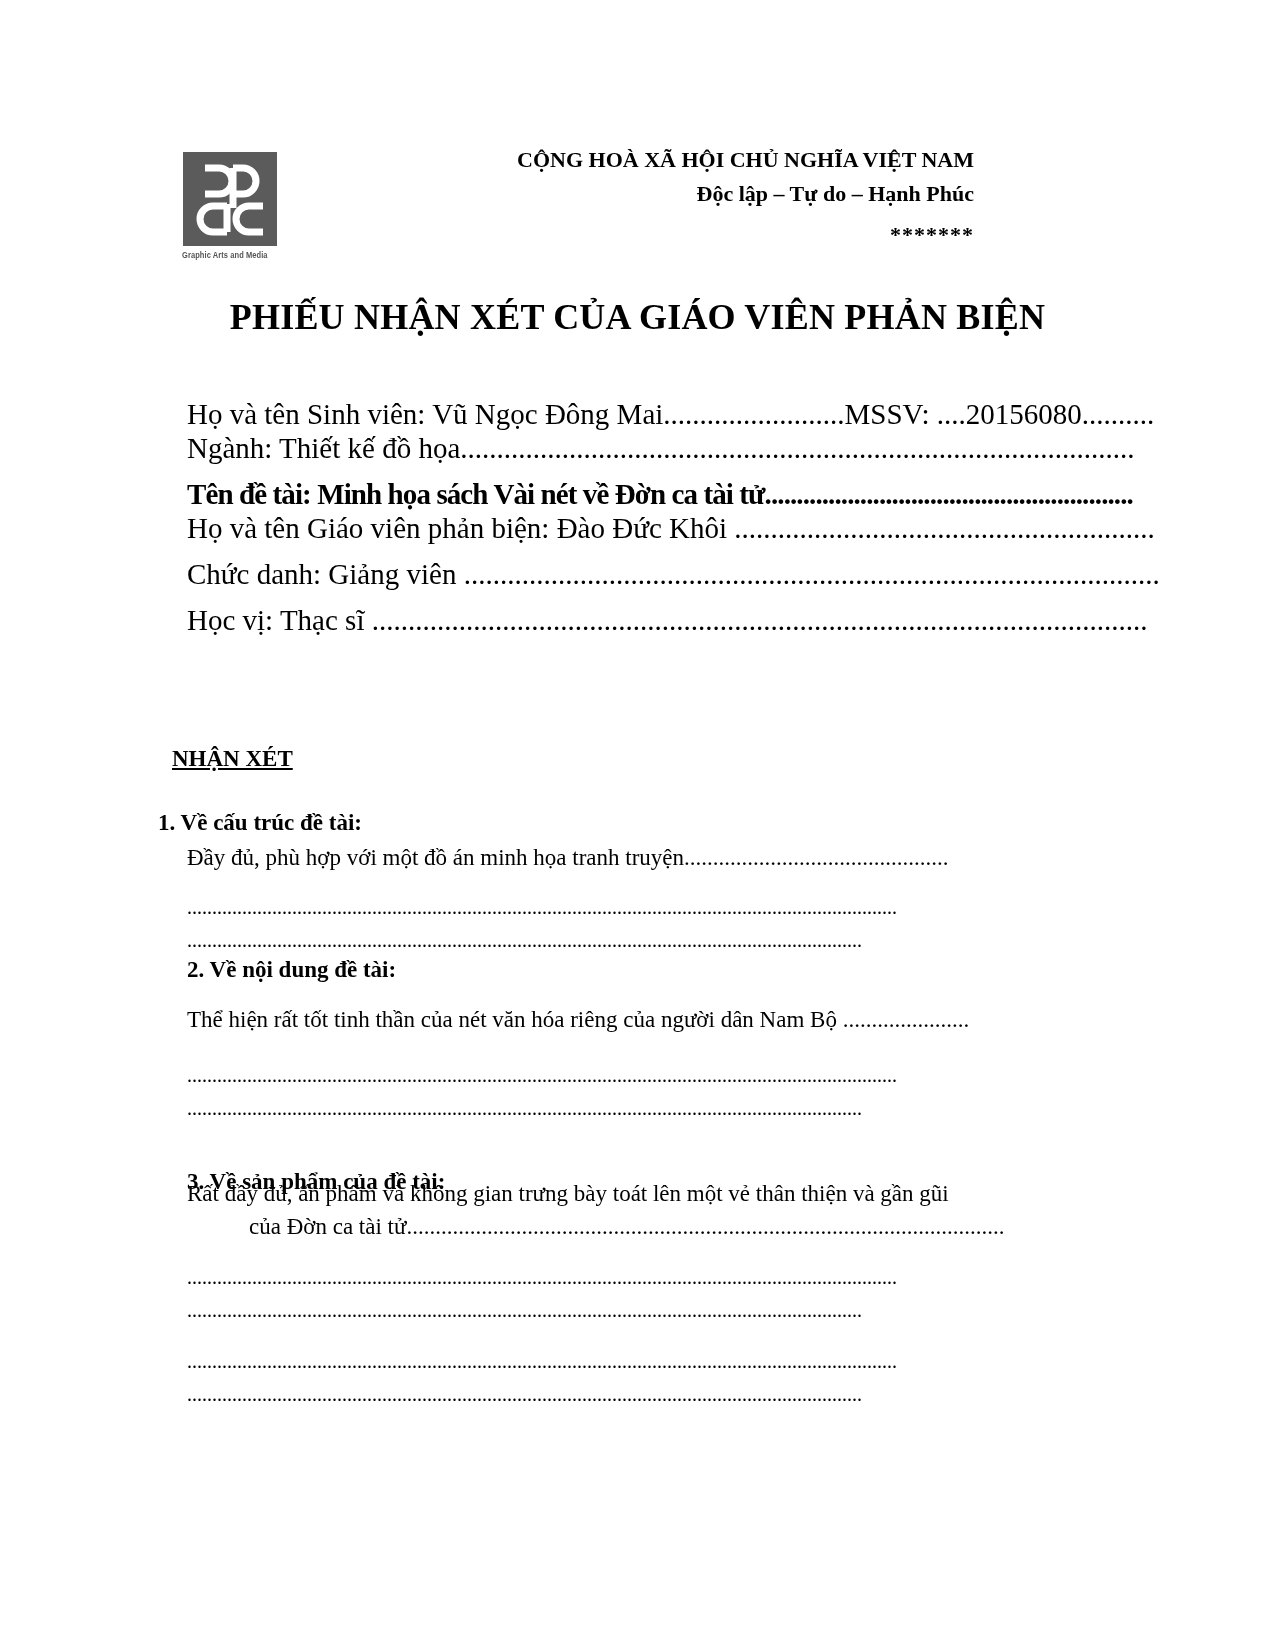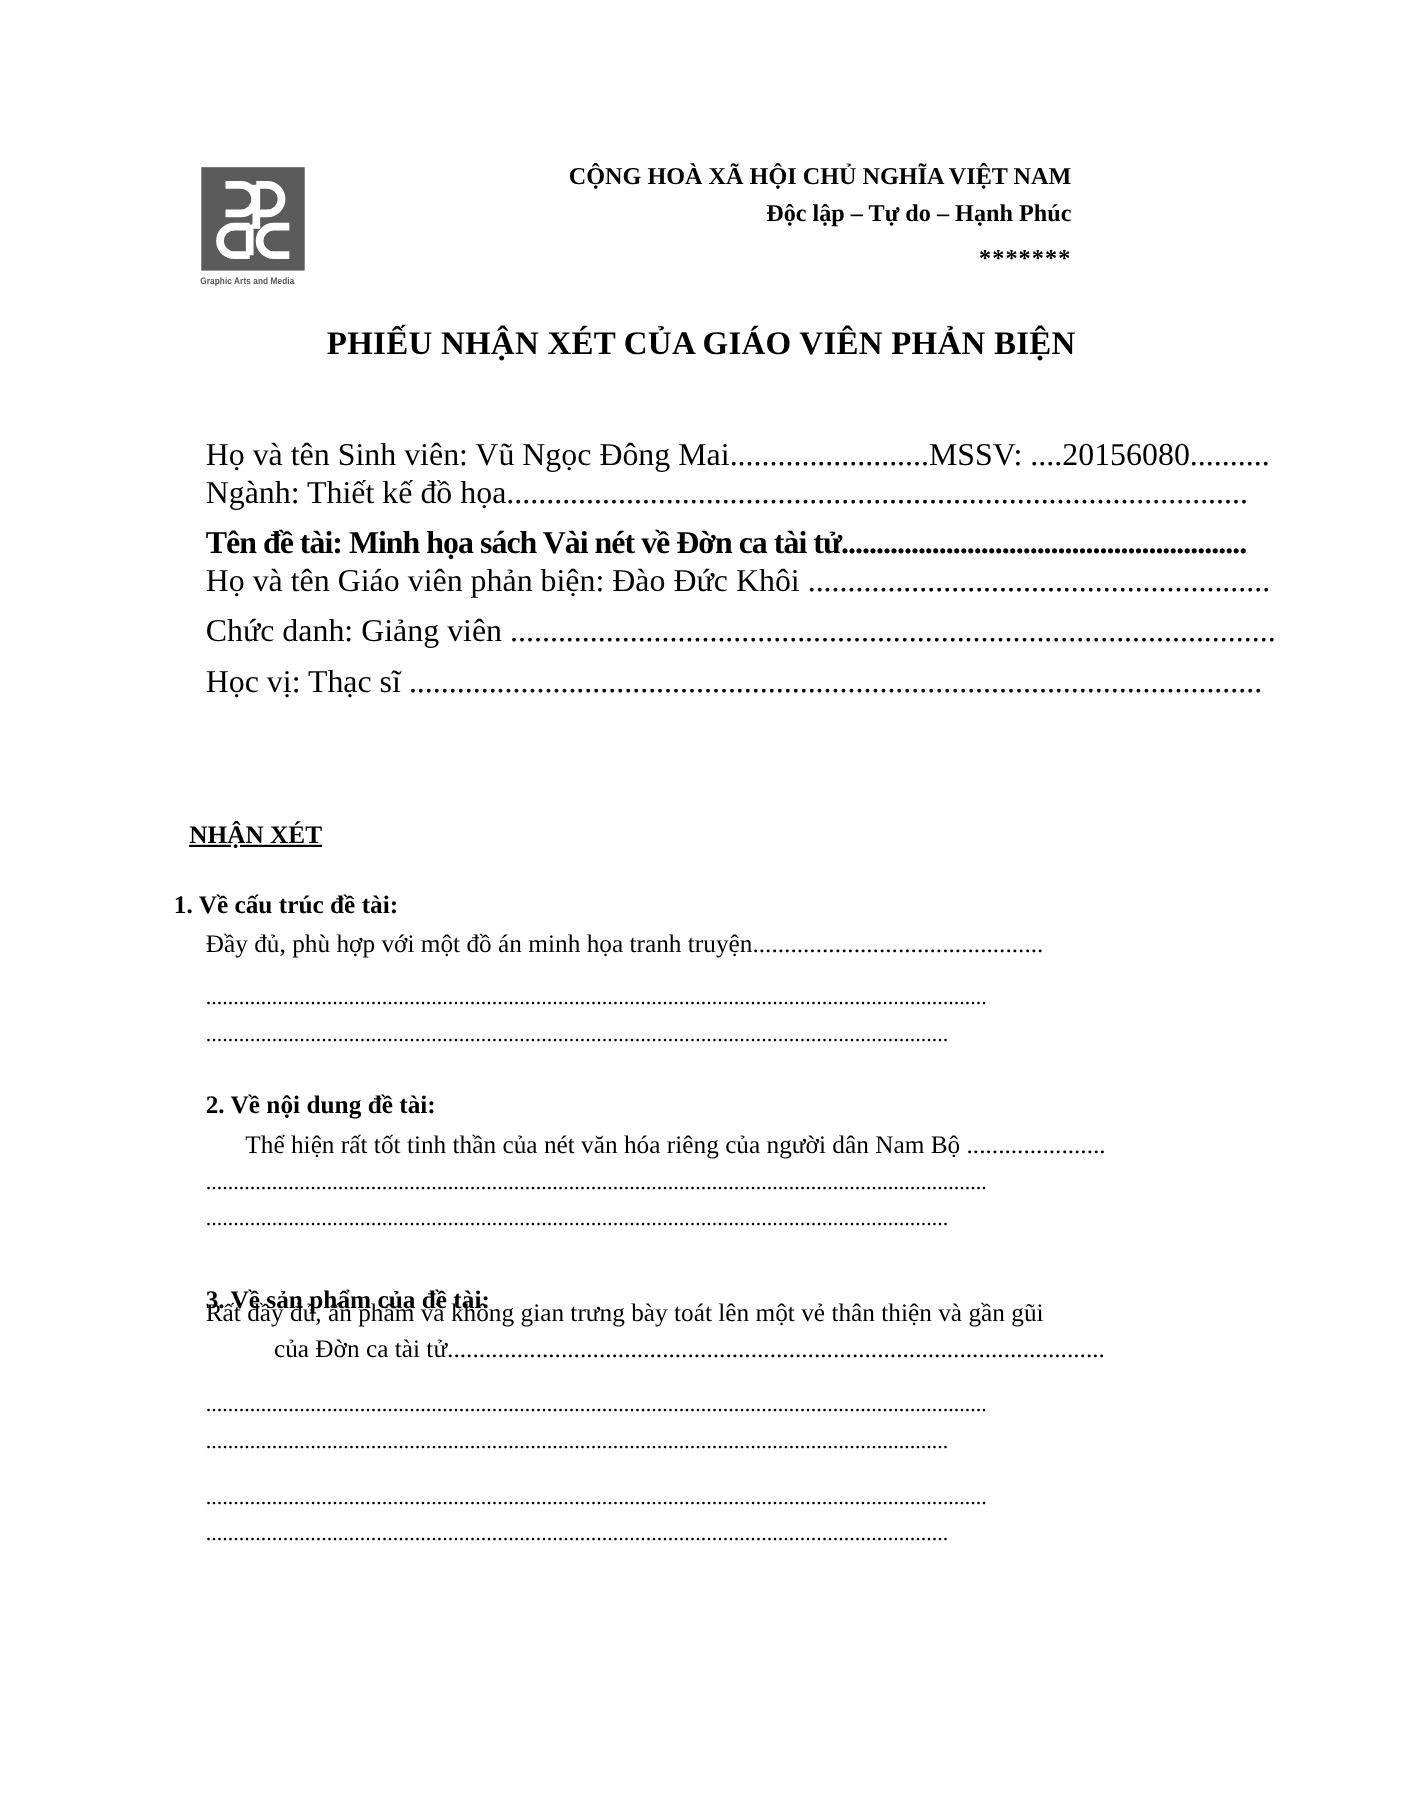--- a/index.html
+++ b/index.html
@@ -7,21 +7,21 @@
          font-family: "Liberation Serif", "DejaVu Serif", serif; color: #000; }
   .abs { position: absolute; white-space: nowrap; }
   .logo { position: absolute; left: 183px; top: 152px; width: 94px; height: 94px; background: #5b5b5b; }
   .logo svg { width: 94px; height: 94px; display: block; }
   .logo-cap { position: absolute; left: 182px; top: 250px; font-family: "Liberation Sans", sans-serif;
               font-size: 8.5px; font-weight: bold; color: #555; letter-spacing: 0.1px; transform: scaleX(0.88); transform-origin: left; }
   .hdr { position: absolute; left: 424px; width: 550px; text-align: right; font-weight: bold; }
   .hdr1 { top: 147px; font-size: 22px; }
   .hdr2 { top: 181px; font-size: 22px; }
   .hdr3 { top: 222px; font-size: 22px; letter-spacing: 1px; }
-  .title { position: absolute; left: 0; width: 1275px; top: 296px; text-align: center; font-weight: bold; font-size: 30px; letter-spacing: 0.2px; }
+  .title { position: absolute; left: 0; width: 1275px; top: 296px; text-align: center; font-weight: bold; font-size: 36px; letter-spacing: 0.2px; }
   .field { font-size: 29px; }
   .sec-h { font-weight: bold; font-size: 23px; }
   .body-t { font-size: 23px; }
   .dots { font-size: 20px; letter-spacing: 0px; overflow: hidden; }
 </style>
 </head>
 <body>
 
 <div class="logo">
   <svg viewBox="0 0 94 94">
@@ -48,22 +48,22 @@
 <div class="abs field" style="left:187px; top:558px;">Chức danh: Giảng viên ................................................................................................</div>
 <div class="abs field" style="left:187px; top:604px;">Học vị: Thạc sĩ ...........................................................................................................</div>
 
 <div class="abs sec-h" style="left:172px; top:746px;text-decoration:underline;">NHẬN XÉT</div>
 
 <div class="abs sec-h" style="left:158px; top:810px;">1.  Về cấu trúc đề tài:</div>
 <div class="abs body-t" style="left:187px; top:845px;">Đầy đủ, phù hợp với một đồ án minh họa tranh truyện..............................................</div>
 <div class="abs dots" style="left:187px; top:896px; width:886px;">..............................................................................................................................................</div>
 <div class="abs dots" style="left:187px; top:929px; width:848px;">.......................................................................................................................................</div>
 
-<div class="abs sec-h" style="left:187px; top:992px;text-align:center;">2.  Về nội dung đề tài:</div>
-<div class="abs body-t" style="left:187px; top:1028px;margin-left:36px;">Thể hiện rất tốt tinh thần của nét văn hóa riêng của người dân Nam Bộ ......................</div>
+<div class="abs sec-h" style="left:187px; top:957px;text-align:center;">2.  Về nội dung đề tài:</div>
+<div class="abs body-t" style="left:187px; top:1007px;">Thể hiện rất tốt tinh thần của nét văn hóa riêng của người dân Nam Bộ ......................</div>
 <div class="abs dots" style="left:187px; top:1064px; width:886px;">..............................................................................................................................................</div>
 <div class="abs dots" style="left:187px; top:1097px; width:848px;">.......................................................................................................................................</div>
 
 <div class="abs sec-h" style="left:187px; top:1147px;margin-top:22px;">3.  Về sản phẩm của đề tài:</div>
 <div class="abs body-t" style="left:187px; top:1181px;">Rất đầy đủ, ấn phẩm và không gian trưng bày toát lên một vẻ thân thiện và gần gũi</div>
 <div class="abs body-t" style="left:201px; top:1214px;margin-left:48px;">của Đờn ca tài tử........................................................................................................</div>
 <div class="abs dots" style="left:187px; top:1266px; width:886px;">..............................................................................................................................................</div>
 <div class="abs dots" style="left:187px; top:1299px; width:848px;">.......................................................................................................................................</div>
 <div class="abs dots" style="left:187px; top:1350px; width:886px;">..............................................................................................................................................</div>
 <div class="abs dots" style="left:187px; top:1383px; width:848px;">.......................................................................................................................................</div>

